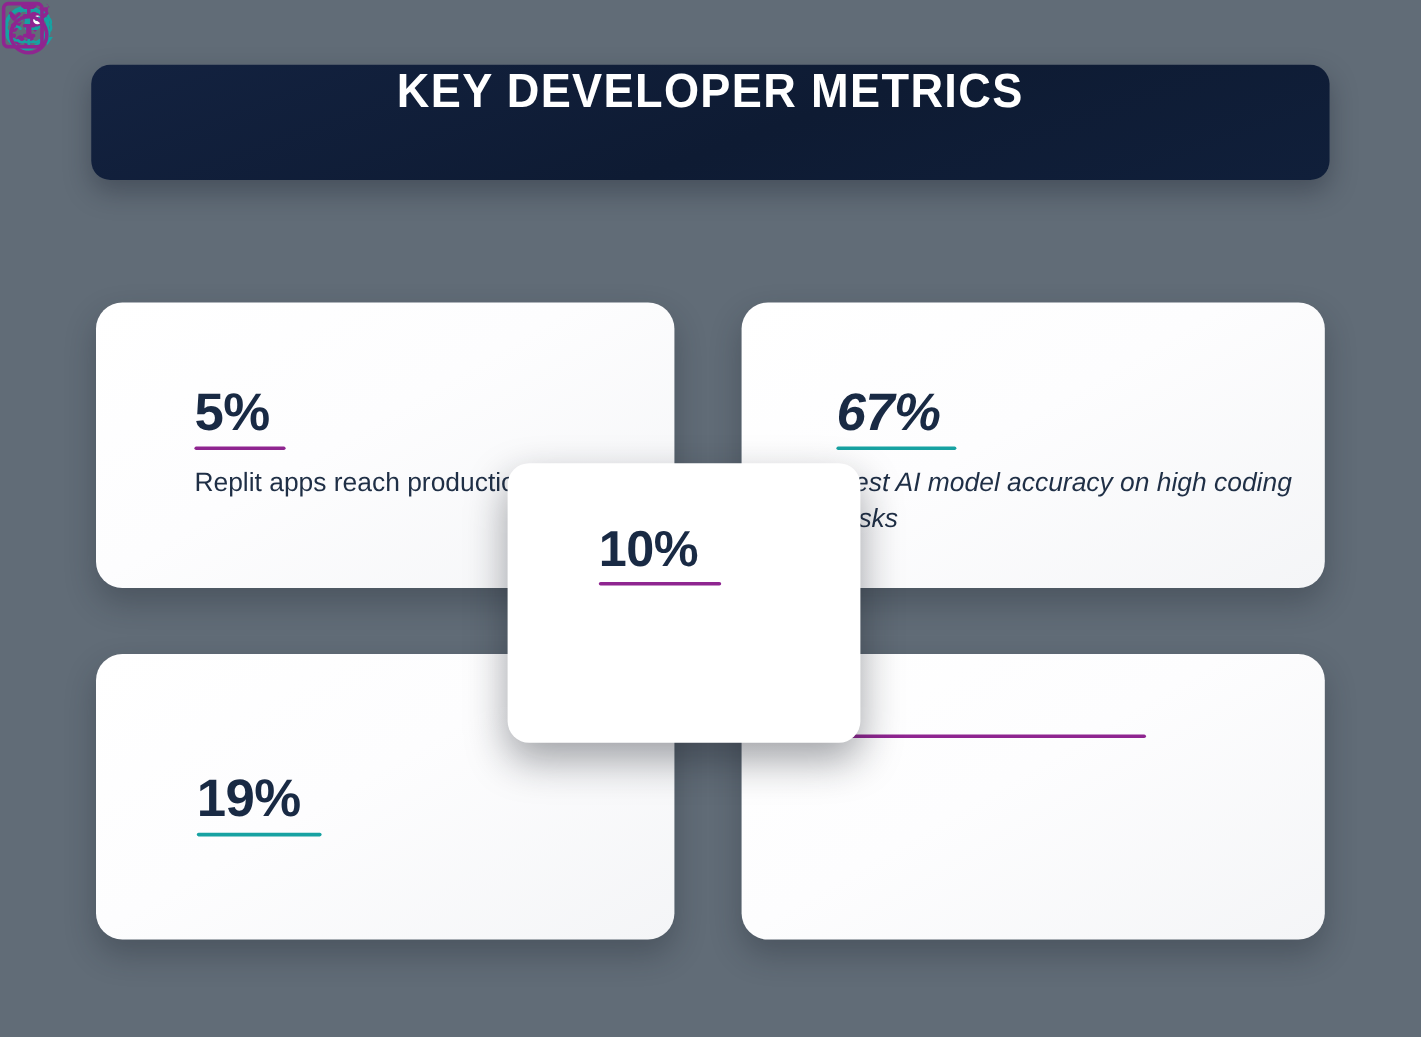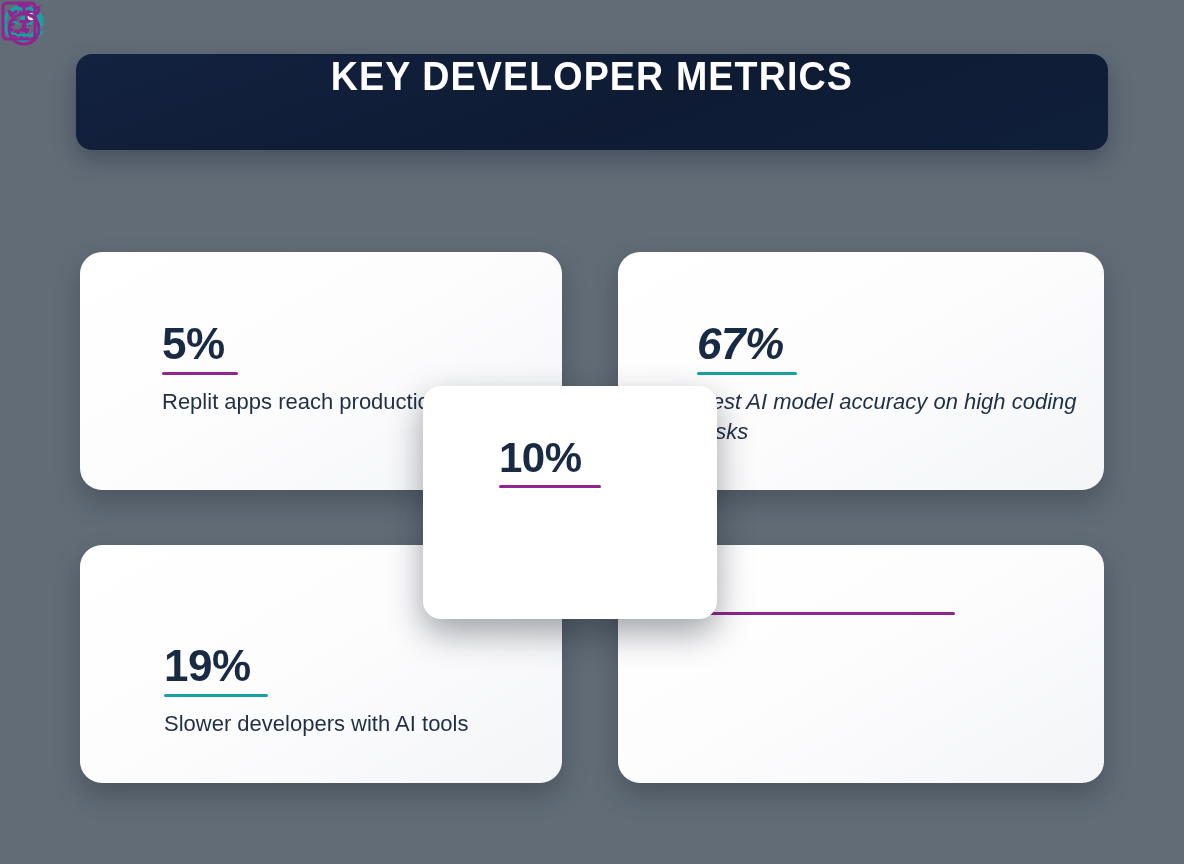--- a/index.html
+++ b/index.html
@@ -145,21 +145,20 @@
 
 <div class="card-body" id="body-accuracy">
   <div class="stat-number">67%</div>
   <div class="stat-rule rule-teal" id="rule-accuracy"></div>
   <div class="stat-label">Best AI model accuracy on high coding tasks</div>
 </div>
 
 <div class="card-body" id="body-slower">
   <div class="stat-number">19%</div>
   <div class="stat-rule rule-teal" id="rule-slower"></div>
-  <div class="stat-label">Slower developers with AI tools</div>
 </div>
 
 <div class="card-body" id="body-prototype">
   <div class="stat-rule rule-purple" id="rule-prototype"></div>
 </div>
 
 <div class="card" id="card-feature"></div>
 <div class="card-body" id="body-feature">
   <div class="stat-number">10%</div>
   <div class="stat-rule rule-purple" id="rule-feature"></div>

